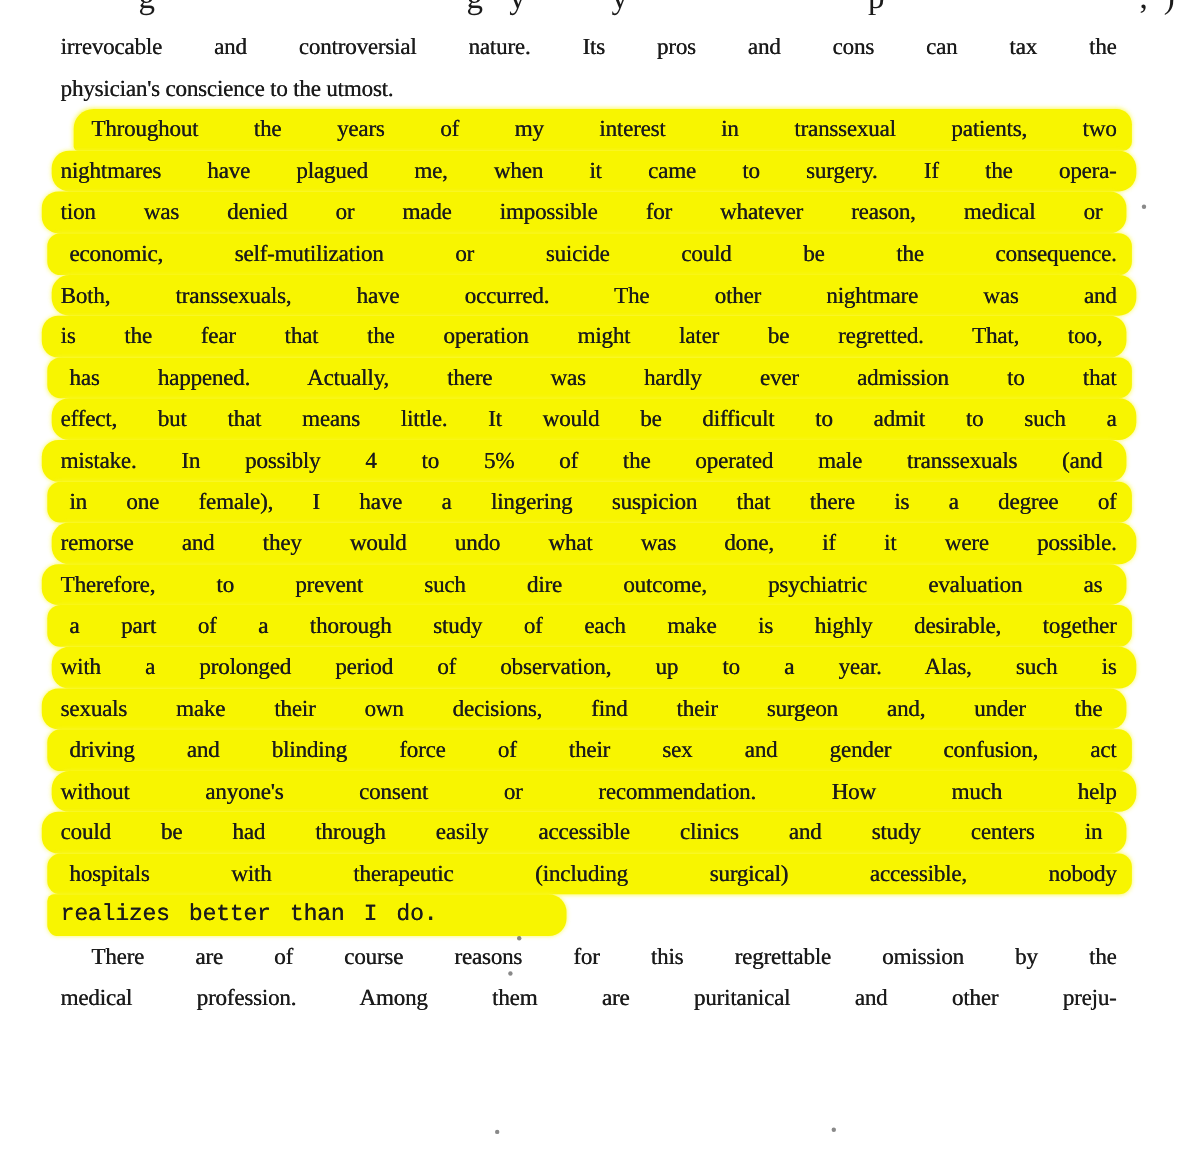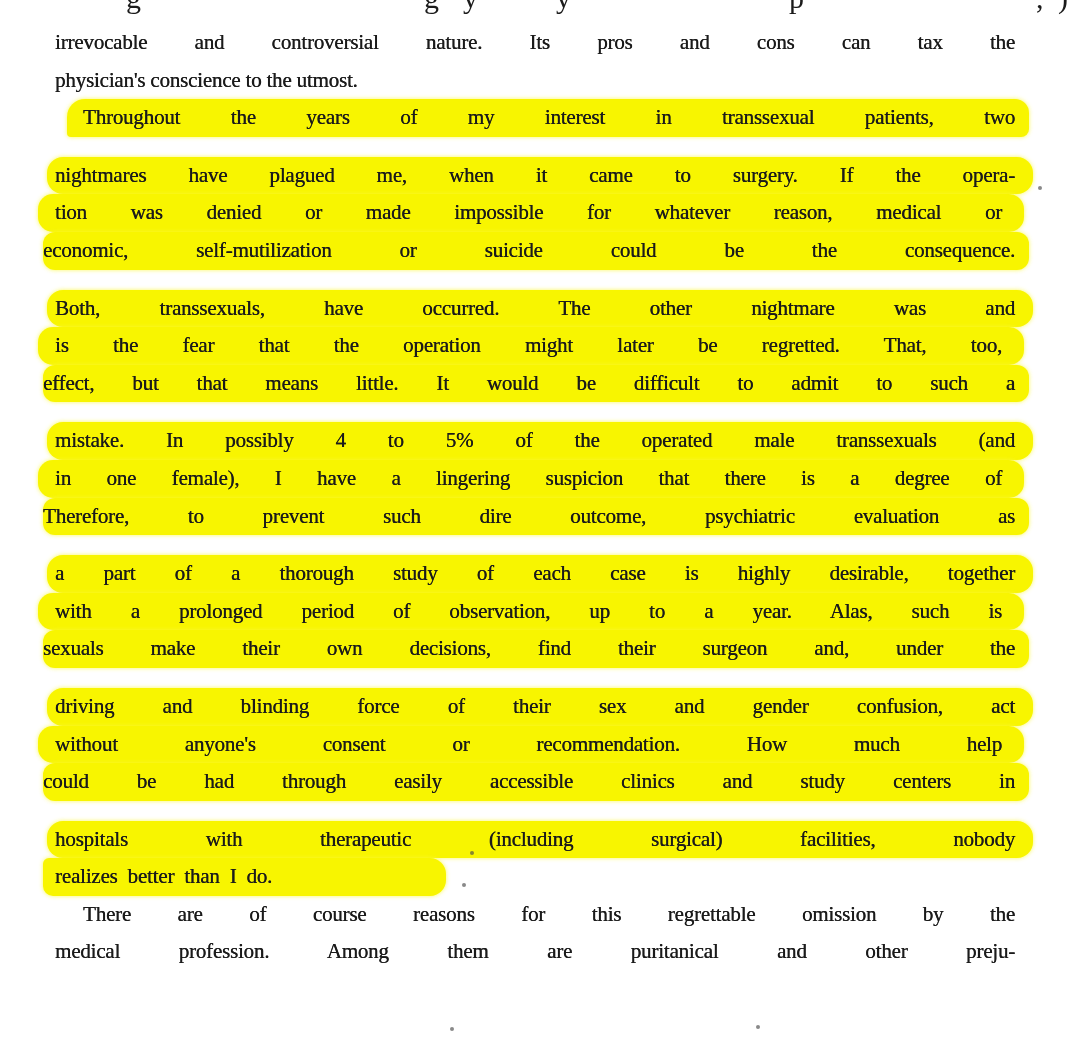--- a/index.html
+++ b/index.html
@@ -45,46 +45,46 @@
     text-align-last: justify;
   }
   .para > div.last-left {
     text-align: right;
     text-align-last: left;
   }
   
   .hl > div {
     background: var(--hl);
     border-radius: 12px;
-    margin-left: -12px;  padding-left: 0;
+    margin-left: -12px;  padding-left: 20px;
     margin-right: -14px; padding-right: 14px;
     box-shadow: 0 0 4px rgba(250, 248, 60, 0.85);
   }
   .hl > div:nth-child(3n) {
     margin-left: -17px;  padding-left: 17px;
     margin-right: -9px;  padding-right: 22px;
     border-radius: 15px;
   }
   .hl > div:nth-child(3n+2) {
     margin-left: -8px;   padding-left: 8px;
     margin-right: -18px; padding-right: 18px;
     border-radius: 16px;
-    margin-top: 20px;
   }
   .hl > div:first-child {
     margin-left: 12px;   padding-left: 0;
     text-indent: 16px;
     border-radius: 18px 14px 8px 4px;
   }
   .hl > div:last-child {
     margin-left: -12px;  padding-left: 12px;
-    width: 403px;
+    width: 472px;
     box-sizing: border-box;
     word-spacing: 5px;
     border-radius: 6px 16px 16px 10px;
+    font-family: Liberation Mono, monospace;
   }
   .para-after > div:first-child { text-indent: 28px; }
   .speck {
     position: absolute;
     width: 4px; height: 4px;
     border-radius: 50%;
     background: #4a4a4a;
     opacity: 0.65;
   }
 </style>
@@ -110,31 +110,33 @@
         <div class="last-left">physician's conscience to the utmost.</div>
       </div>
 
     <div class="para hl">
         <div>Throughout the years of my interest in transsexual patients, two</div>
         <div>nightmares have plagued me, when it came to surgery. If the opera-</div>
         <div>tion was denied or made impossible for whatever reason, medical or</div>
         <div>economic, self-mutilization or suicide could be the consequence.</div>
         <div>Both, transsexuals, have occurred. The other nightmare was and</div>
         <div>is the fear that the operation might later be regretted. That, too,</div>
+        <div>has happened. Actually, there was hardly ever admission to that</div>
         <div>effect, but that means little. It would be difficult to admit to such a</div>
         <div>mistake. In possibly 4 to 5% of the operated male transsexuals (and</div>
         <div>in one female), I have a lingering suspicion that there is a degree of</div>
+        <div>remorse and they would undo what was done, if it were possible.</div>
         <div>Therefore, to prevent such dire outcome, psychiatric evaluation as</div>
-        <div>a part of a thorough study of each case is highly desirable, together</div>
+        <div>a part of a thorough study of each make is highly desirable, together</div>
         <div>with a prolonged period of observation, up to a year. Alas, such is</div>
         <div>sexuals make their own decisions, find their surgeon and, under the</div>
         <div>driving and blinding force of their sex and gender confusion, act</div>
         <div>without anyone's consent or recommendation. How much help</div>
         <div>could be had through easily accessible clinics and study centers in</div>
-        <div>hospitals with therapeutic (including surgical) facilities, nobody</div>
+        <div>hospitals with therapeutic (including surgical) accessible, nobody</div>
         <div class="last-left">realizes better than I do.</div>
       </div>
 
     <div class="para para-after">
         <div>There are of course reasons for this regrettable omission by the</div>
         <div>medical profession. Among them are puritanical and other preju-</div>
       </div>
 
   </div>
 

